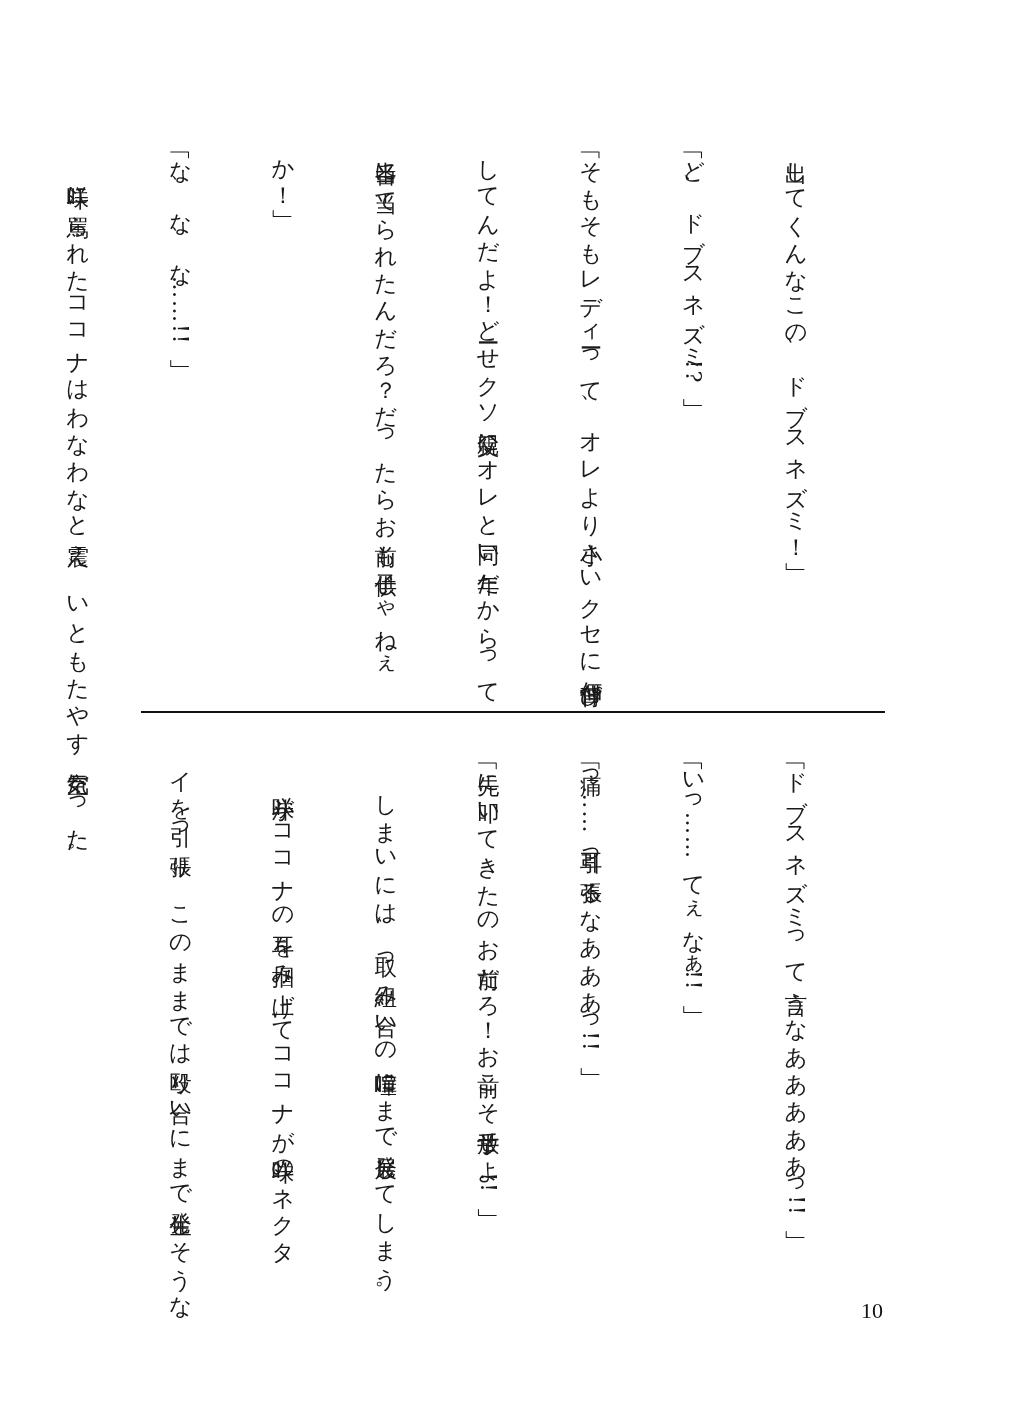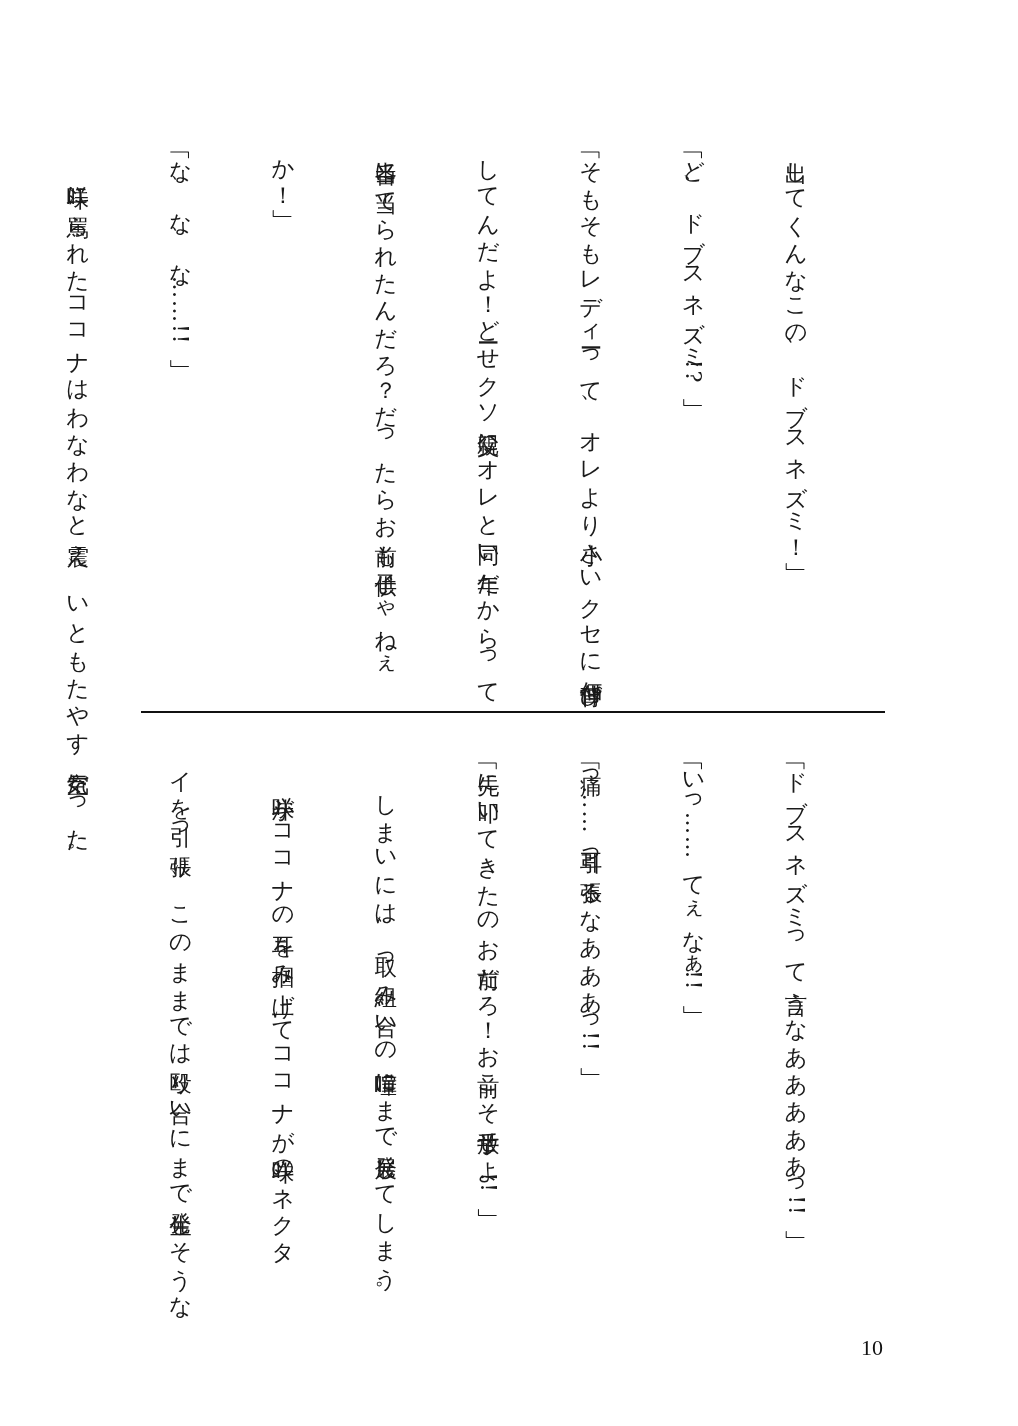--- a/index.html
+++ b/index.html
@@ -49,21 +49,21 @@
       position: absolute;
       left: 141px;
       top: 711px;
       width: 744px;
       height: 2px;
       background: #111111;
     }
     .page-number {
       position: absolute;
       left: 852px;
-      top: 1335px;
+      top: 1298px;
       width: 40px;
       text-align: center;
       font-family: "Liberation Serif", "DejaVu Serif", serif;
       font-size: 22px;
       color: #111111;
     }
   </style>
 </head>
 <body>
 

